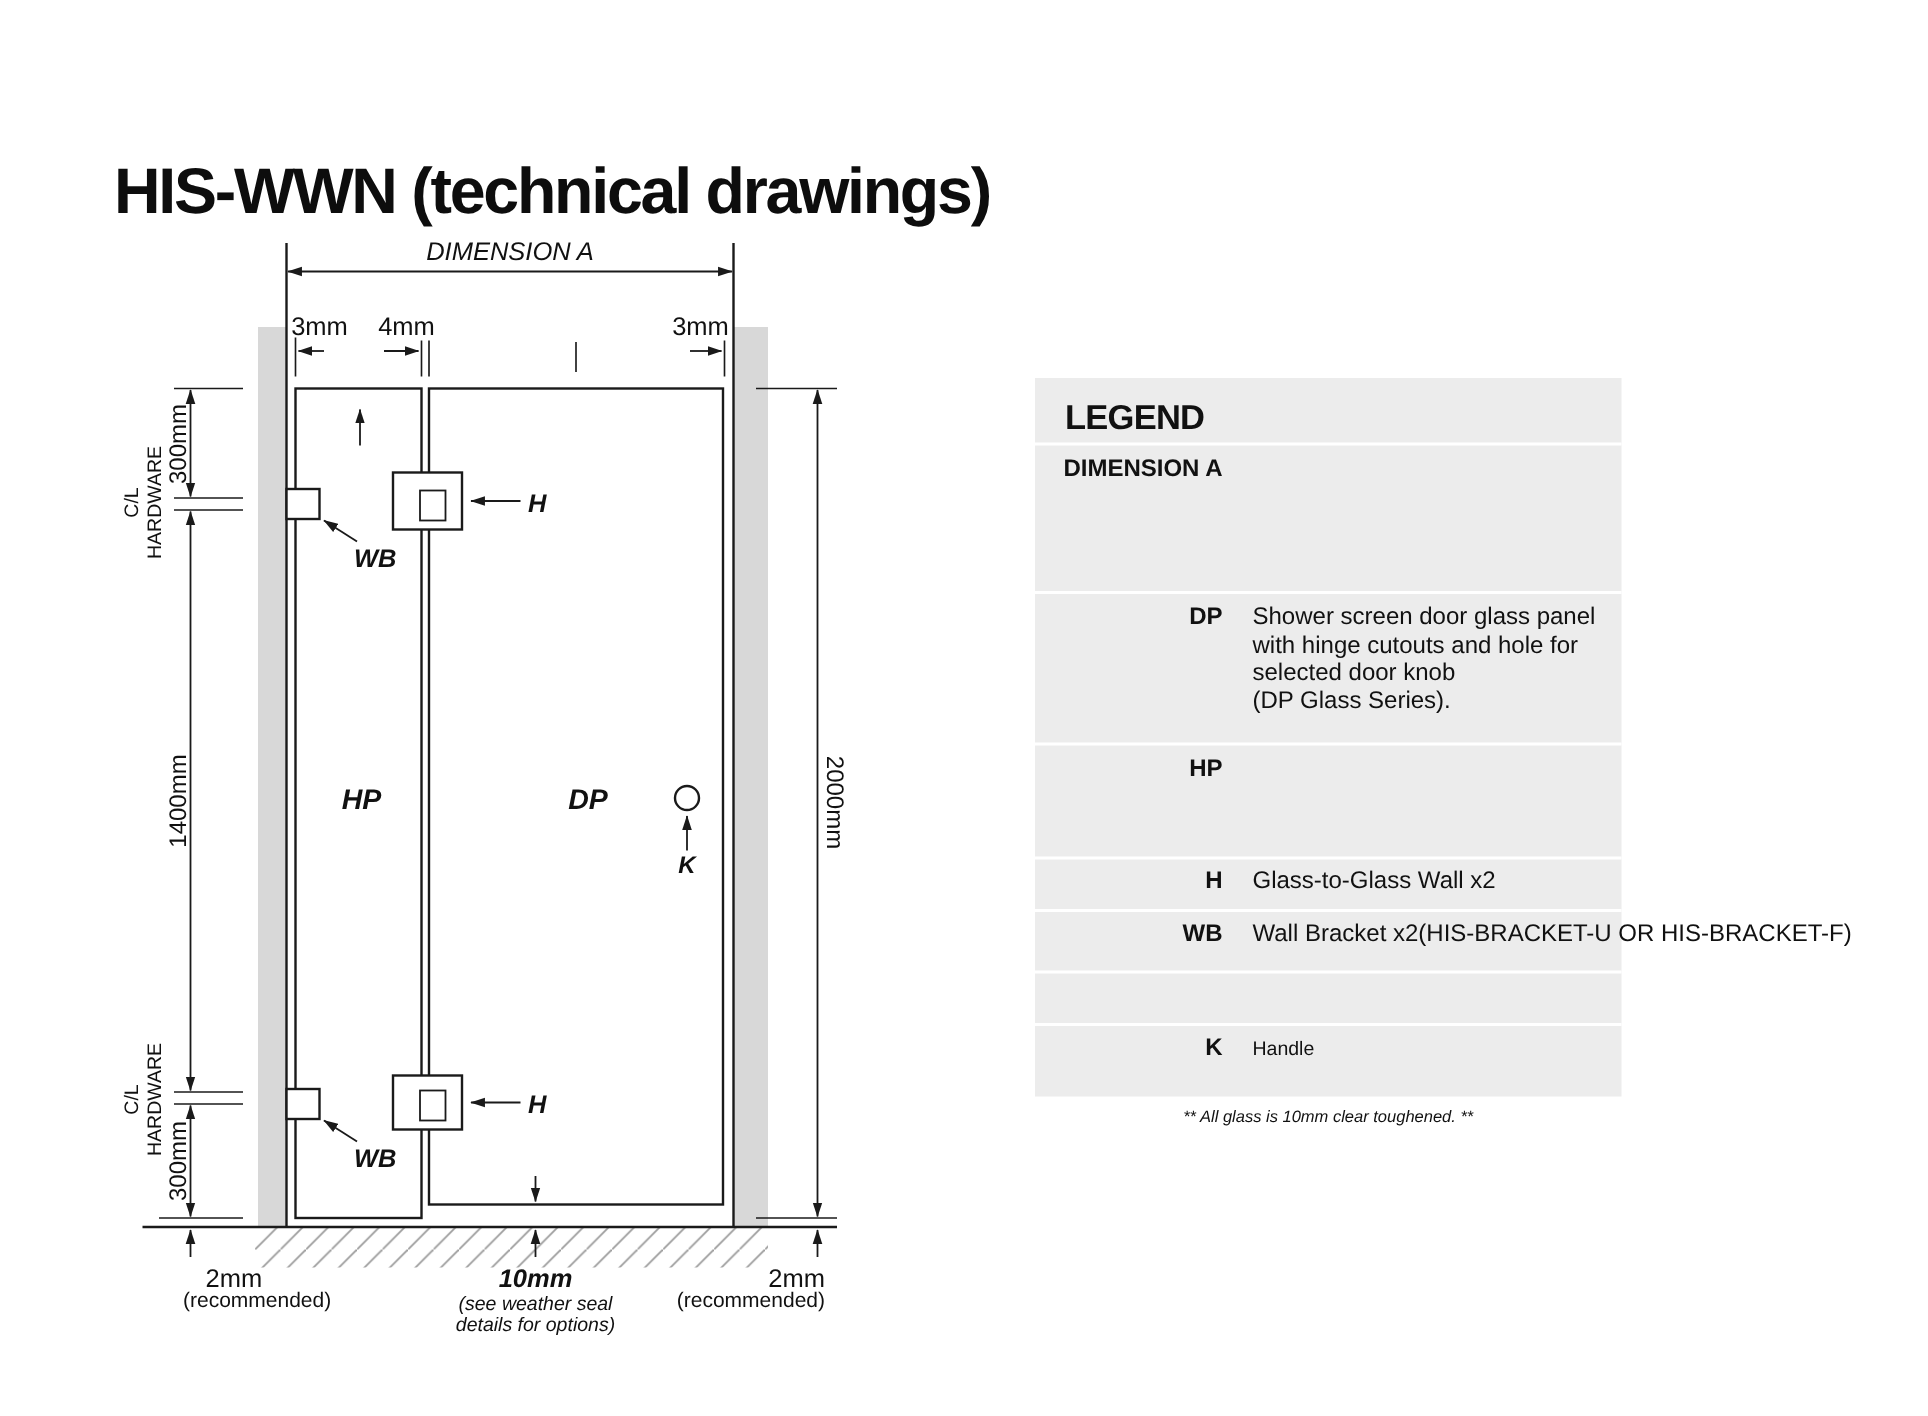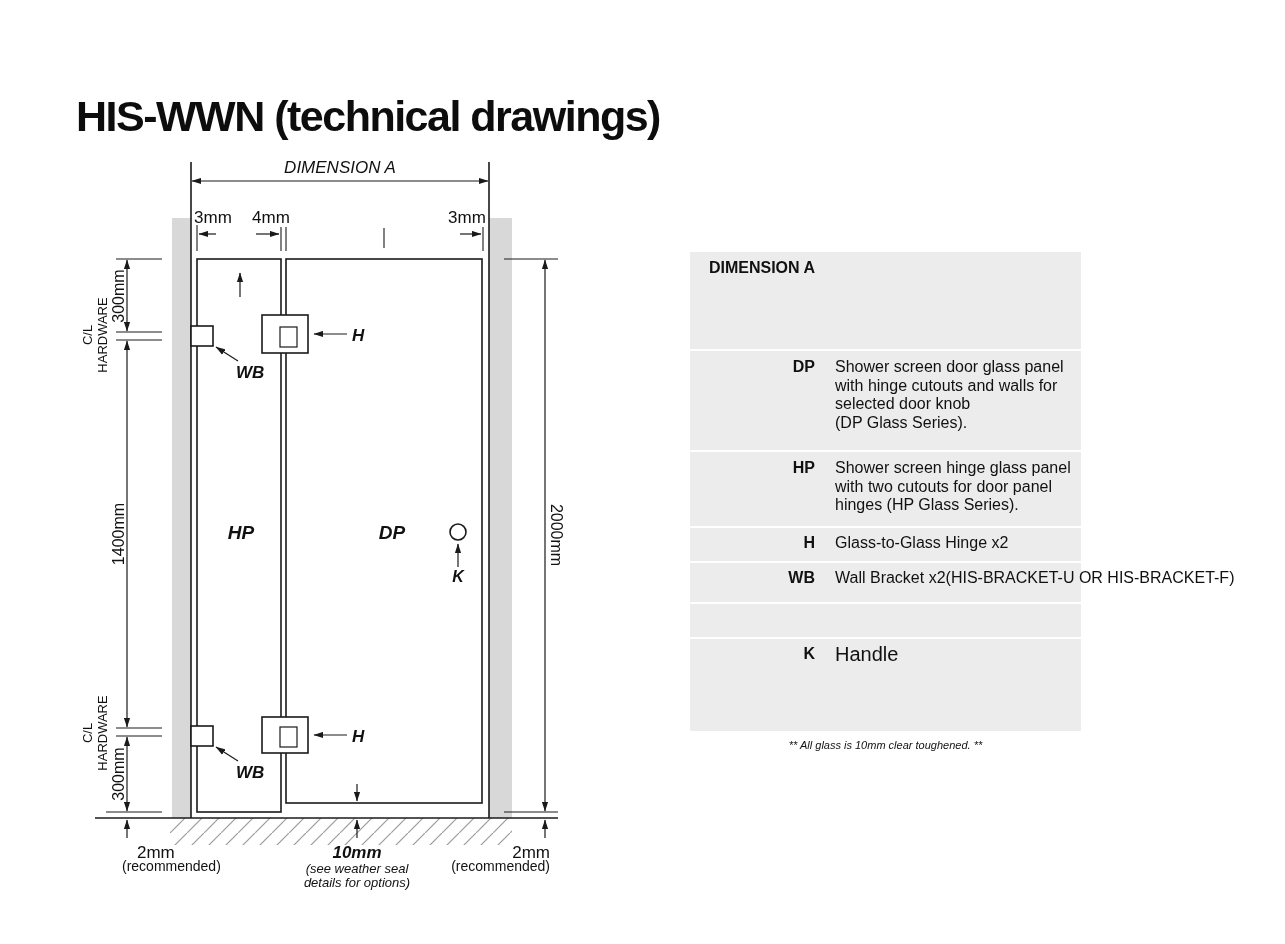--- a/index.html
+++ b/index.html
@@ -1,19 +1,19 @@
 <!DOCTYPE html>
 <html><head>
 <meta charset="utf-8">
 <style>
   html,body{margin:0;padding:0;background:#fff;}
   body{width:1285px;height:944px;position:relative;overflow:hidden;
        font-family:"Liberation Sans",sans-serif;color:#111;}
 
-  .page-title{position:absolute;left:76px;top:63px;font-size:43px;font-weight:bold;
+  .page-title{position:absolute;left:76px;top:75px;font-size:43px;font-weight:bold;
               letter-spacing:-1.5px;white-space:nowrap;color:#0d0d0d;}
 
   .drawing-svg{position:absolute;left:70px;top:130px;width:620px;height:810px;}
 
   
   .ln{stroke:#1a1a1a;stroke-width:1.6;fill:none;}
   .dim{stroke:#1a1a1a;stroke-width:1.2;fill:none;}
   .thin{stroke:#1a1a1a;stroke-width:1.1;fill:none;}
   .hw{fill:#ffffff;stroke:#1a1a1a;stroke-width:1.6;}
   .hw2{fill:#ffffff;stroke:#1a1a1a;stroke-width:1.2;}
@@ -160,54 +160,52 @@
   </g>
 
   <g>
     <circle cx="458" cy="532" r="8" class="hw"></circle>
     <line x1="458" y1="567" x2="458" y2="544" class="dim" marker-end="url(#arr)"></line>
     <text x="458" y="582" class="t16 ti tb mid">K</text>
   </g>
 </svg>
 
 <div class="legend">
+  <div class="legend-heading">LEGEND</div>
 
   <div class="legend-row" style="min-height:99px">
     <div class="term">DIMENSION A</div>
   </div>
 
   <div class="legend-row" style="min-height:101px">
     <div class="term">DP</div>
     <div class="desc">Shower screen door glass panel
-with hinge cutouts and walls for
+with hinge cutouts and hole for
 selected door knob
 (DP Glass Series).</div>
   </div>
 
   <div class="legend-row" style="min-height:76px">
     <div class="term">HP</div>
-    <div class="desc">Shower screen hinge glass panel
-with two cutouts for door panel
-hinges (HP Glass Series).</div>
   </div>
 
   <div class="legend-row single" style="min-height:35px">
     <div class="term">H</div>
-    <div class="desc">Glass-to-Glass Hinge x2</div>
+    <div class="desc">Glass-to-Glass Wall x2</div>
   </div>
 
   <div class="legend-row single" style="min-height:41px">
     <div class="term">WB</div>
     <div class="desc nowrap">Wall Bracket x2(HIS-BRACKET-U OR HIS-BRACKET-F)</div>
   </div>
 
   <div class="legend-row" style="min-height:35px">
     <div class="term"></div>
     <div class="desc"></div>
   </div>
 
   <div class="legend-row single" style="min-height:47px">
     <div class="term">K</div>
-    <div class="desc" style="font-size:20px">Handle</div>
+    <div class="desc" style="font-size:13px">Handle</div>
   </div>
 </div>
 
 <div class="legend-footnote">** All glass is 10mm clear toughened. **</div>
 
 </body></html>

